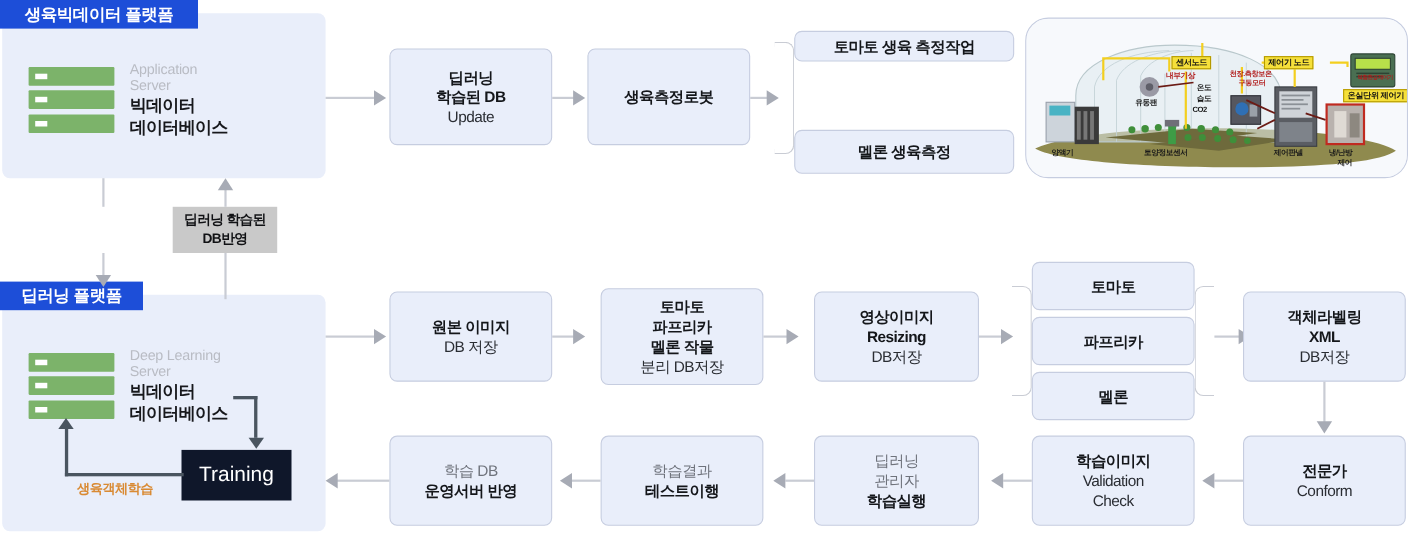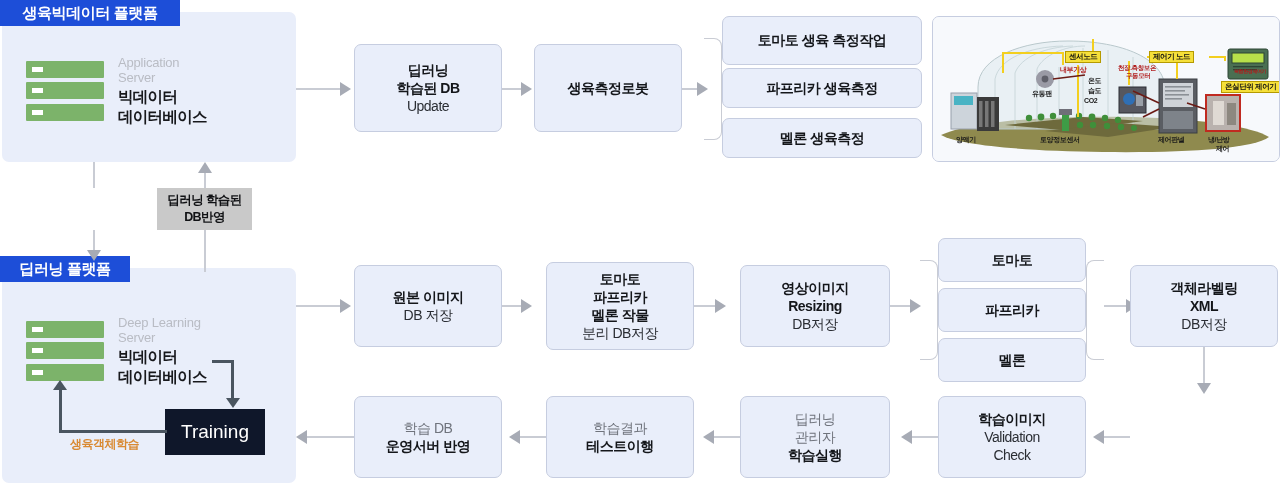--- a/index.html
+++ b/index.html
@@ -252,31 +252,28 @@
   <div class="arrow ar-right" style="left:521px;top:82px;"></div>
 
   <div class="pbox" style="left:534px;top:44px;width:148px;height:88px;">
     <span class="b">생육측정로봇</span>
   </div>
 
   <div class="ln" style="left:682px;top:88px;width:18px;height:2px;"></div>
   <div class="arrow ar-right" style="left:697px;top:82px;"></div>
   <div class="bracket left-open" style="left:704px;top:38px;width:18px;height:102px;"></div>
 
-  <div class="pbox" style="left:722px;top:16px;width:200px;height:49px;">
+  <div class="pbox" style="left:722px;top:28px;width:200px;height:28px;">
     <span class="b">토마토 생육 측정작업</span>
-  </div>
-  <div class="pbox" style="left:722px;top:68px;width:200px;height:40px;">
-    <span class="b">파프리카 생육측정</span>
   </div>
   <div class="pbox" style="left:722px;top:118px;width:200px;height:40px;">
     <span class="b">멜론 생육측정</span>
   </div>
 
-  <div class="img-frame" style="left:932px;top:16px;width:346px;height:144px;">
+  <div class="img-frame" style="left:932px;top:16px;width:346px;height:144px;border-radius:21px;">
     <svg class="gh-inner" viewBox="0 0 346 144" xmlns="http://www.w3.org/2000/svg">
       <rect x="0" y="0" width="346" height="144" fill="#f7f9fc"></rect>
 
       <path d="M8 118 C 40 104, 120 98, 200 100 C 270 102, 320 110, 336 120 C 320 132, 250 136, 170 135 C 90 134, 25 128, 8 118 Z" fill="#8f8a4e"></path>
 
       <path d="M45 112 L45 70 C45 40 90 24 135 24 C 190 24, 232 42, 232 72 L232 112 Z" fill="#dfe9ec" fill-opacity="0.55" stroke="#b9c8cc" stroke-width="1"></path>
       <g stroke="#c3d2d6" stroke-width="0.8" fill="none">
         <path d="M62 112 L62 62 C66 42 95 30 130 29"></path>
         <path d="M82 112 L82 56 C88 40 112 30 140 29"></path>
         <path d="M104 112 L104 52 C110 38 132 29 152 29"></path>
@@ -428,20 +425,24 @@
 
   <div class="pbox" style="left:1130px;top:265px;width:148px;height:82px;">
     <span class="b">객체라벨링</span>
     <span class="b">XML</span>
     <span class="n">DB저장</span>
   </div>
 
   <div class="ln" style="left:1203px;top:347px;width:2px;height:38px;"></div>
   <div class="arrow ar-down" style="left:1197px;top:383px;"></div>
 
+  <div class="pbox" style="left:1130px;top:396px;width:148px;height:82px;">
+    <span class="b">전문가</span>
+    <span class="n">Conform</span>
+  </div>
 
   <div class="ln" style="left:1104px;top:436px;width:26px;height:2px;"></div>
   <div class="arrow ar-left" style="left:1093px;top:430px;"></div>
 
   <div class="pbox" style="left:938px;top:396px;width:148px;height:82px;">
     <span class="b">학습이미지</span>
     <span class="n">Validation</span>
     <span class="n">Check</span>
   </div>
 

